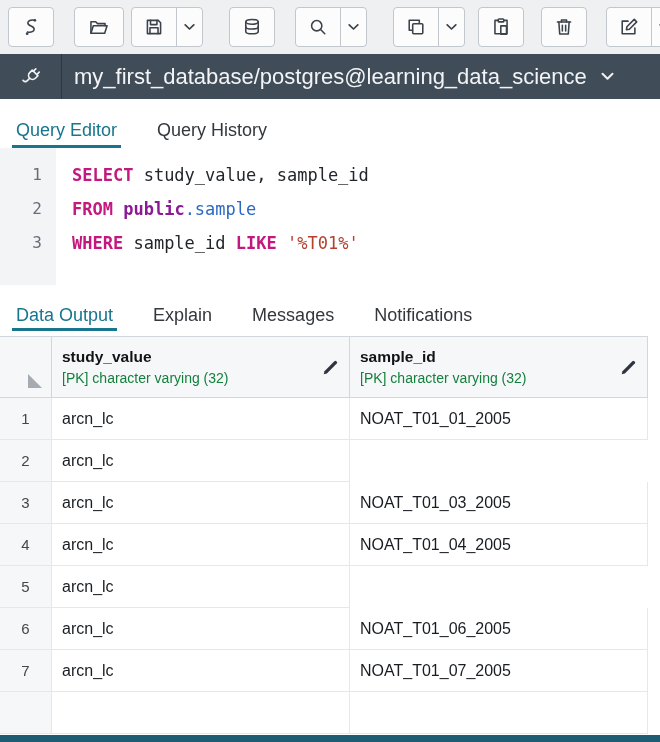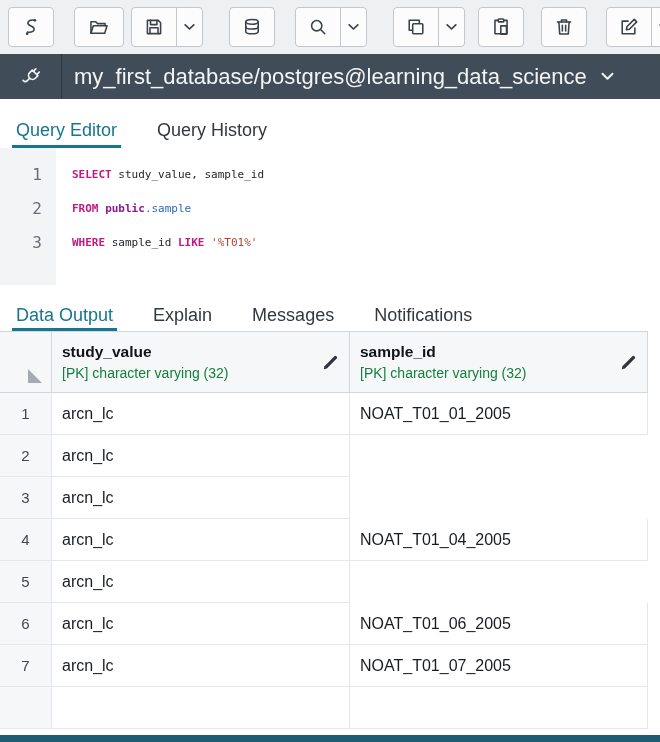--- a/index.html
+++ b/index.html
@@ -26,30 +26,30 @@
   .tabbar{display:flex;align-items:stretch;padding-left:12px;background:#fff}
   .tb1{height:49px}
   .tb2{height:46px}
   .tab{display:flex;align-items:center;padding:17px 4px 0;border-bottom:3px solid transparent;margin-right:32px;font-size:18px;color:#33383d;cursor:pointer;white-space:nowrap}
   .tab.active{color:var(--accent);border-bottom-color:var(--accent)}
 
   
   .sqlbox{height:137px;display:flex;width:660px}
   .gutter{width:56px;background:#f3f4f6;padding:10px 14px 0 0;text-align:right;font-family:"DejaVu Sans Mono",monospace;font-size:16px;color:#666e78}
   .ln{line-height:34px}
-  .codearea{flex:1;padding:10px 0 0 16px;font-family:"DejaVu Sans Mono",monospace;font-size:11px;background:#fff;cursor:text}
+  .codearea{flex:1;padding:10px 0 0 16px;font-family:"DejaVu Sans Mono",monospace;font-size:17px;background:#fff;cursor:text}
   .code-line{line-height:34px;white-space:pre}
   .tok-kw{color:var(--kw);font-weight:bold}
   .tok-schema{color:var(--schema);font-weight:bold}
   .tok-tbl{color:var(--tbl)}
   .tok-str{color:var(--str)}
   .tok-plain{color:#22262a}
 
   
-  .grid{}
+  .grid{margin-top:5px}
   .g-header{display:flex;height:62px;border-top:1px solid #d2d7dd;border-bottom:1px solid #d2d7dd;background:#f5f7f9;width:648px}
   .g-corner{width:52px;border-right:1px solid #d2d7dd;position:relative;cursor:pointer}
   .tri{position:absolute;left:28px;bottom:9px;width:0;height:0;border-bottom:14px solid #a6abb1;border-right:14px solid transparent}
   .g-col{width:298px;border-right:1px solid #d2d7dd;display:flex;align-items:center;padding:0 9px 0 10px;cursor:pointer}
   .colmeta{flex:1;min-width:0}
   .col-name{font-size:15.5px;font-weight:bold;color:#101418;margin-bottom:4px}
   .col-type{font-size:14px;color:#15803d}
   .colpencil{flex:0 0 auto}
   .grid-row{display:flex;width:648px;height:42px}
   .cell{border-right:1px solid #e5e8eb;border-bottom:1px solid #e5e8eb;display:flex;align-items:center;font-size:16px;color:#191d21;padding:0 10px;overflow:hidden;background:#fff}
@@ -250,20 +250,21 @@
         <div class="cell c-data">arcn_lc</div>
         <div class="cell c-data">NOAT_T01_01_2005</div>
       </div>
       <div class="grid-row">
         <div class="cell rownum">2</div>
         <div class="cell c-data">arcn_lc</div>
       </div>
       <div class="grid-row">
         <div class="cell rownum">3</div>
         <div class="cell c-data">arcn_lc</div>
+        <div class="cell c-data">NOAT_T01_03_2005</div>
       </div>
       <div class="grid-row">
         <div class="cell rownum">4</div>
         <div class="cell c-data">arcn_lc</div>
         <div class="cell c-data">NOAT_T01_04_2005</div>
       </div>
       <div class="grid-row">
         <div class="cell rownum">5</div>
         <div class="cell c-data">arcn_lc</div>
       </div>

